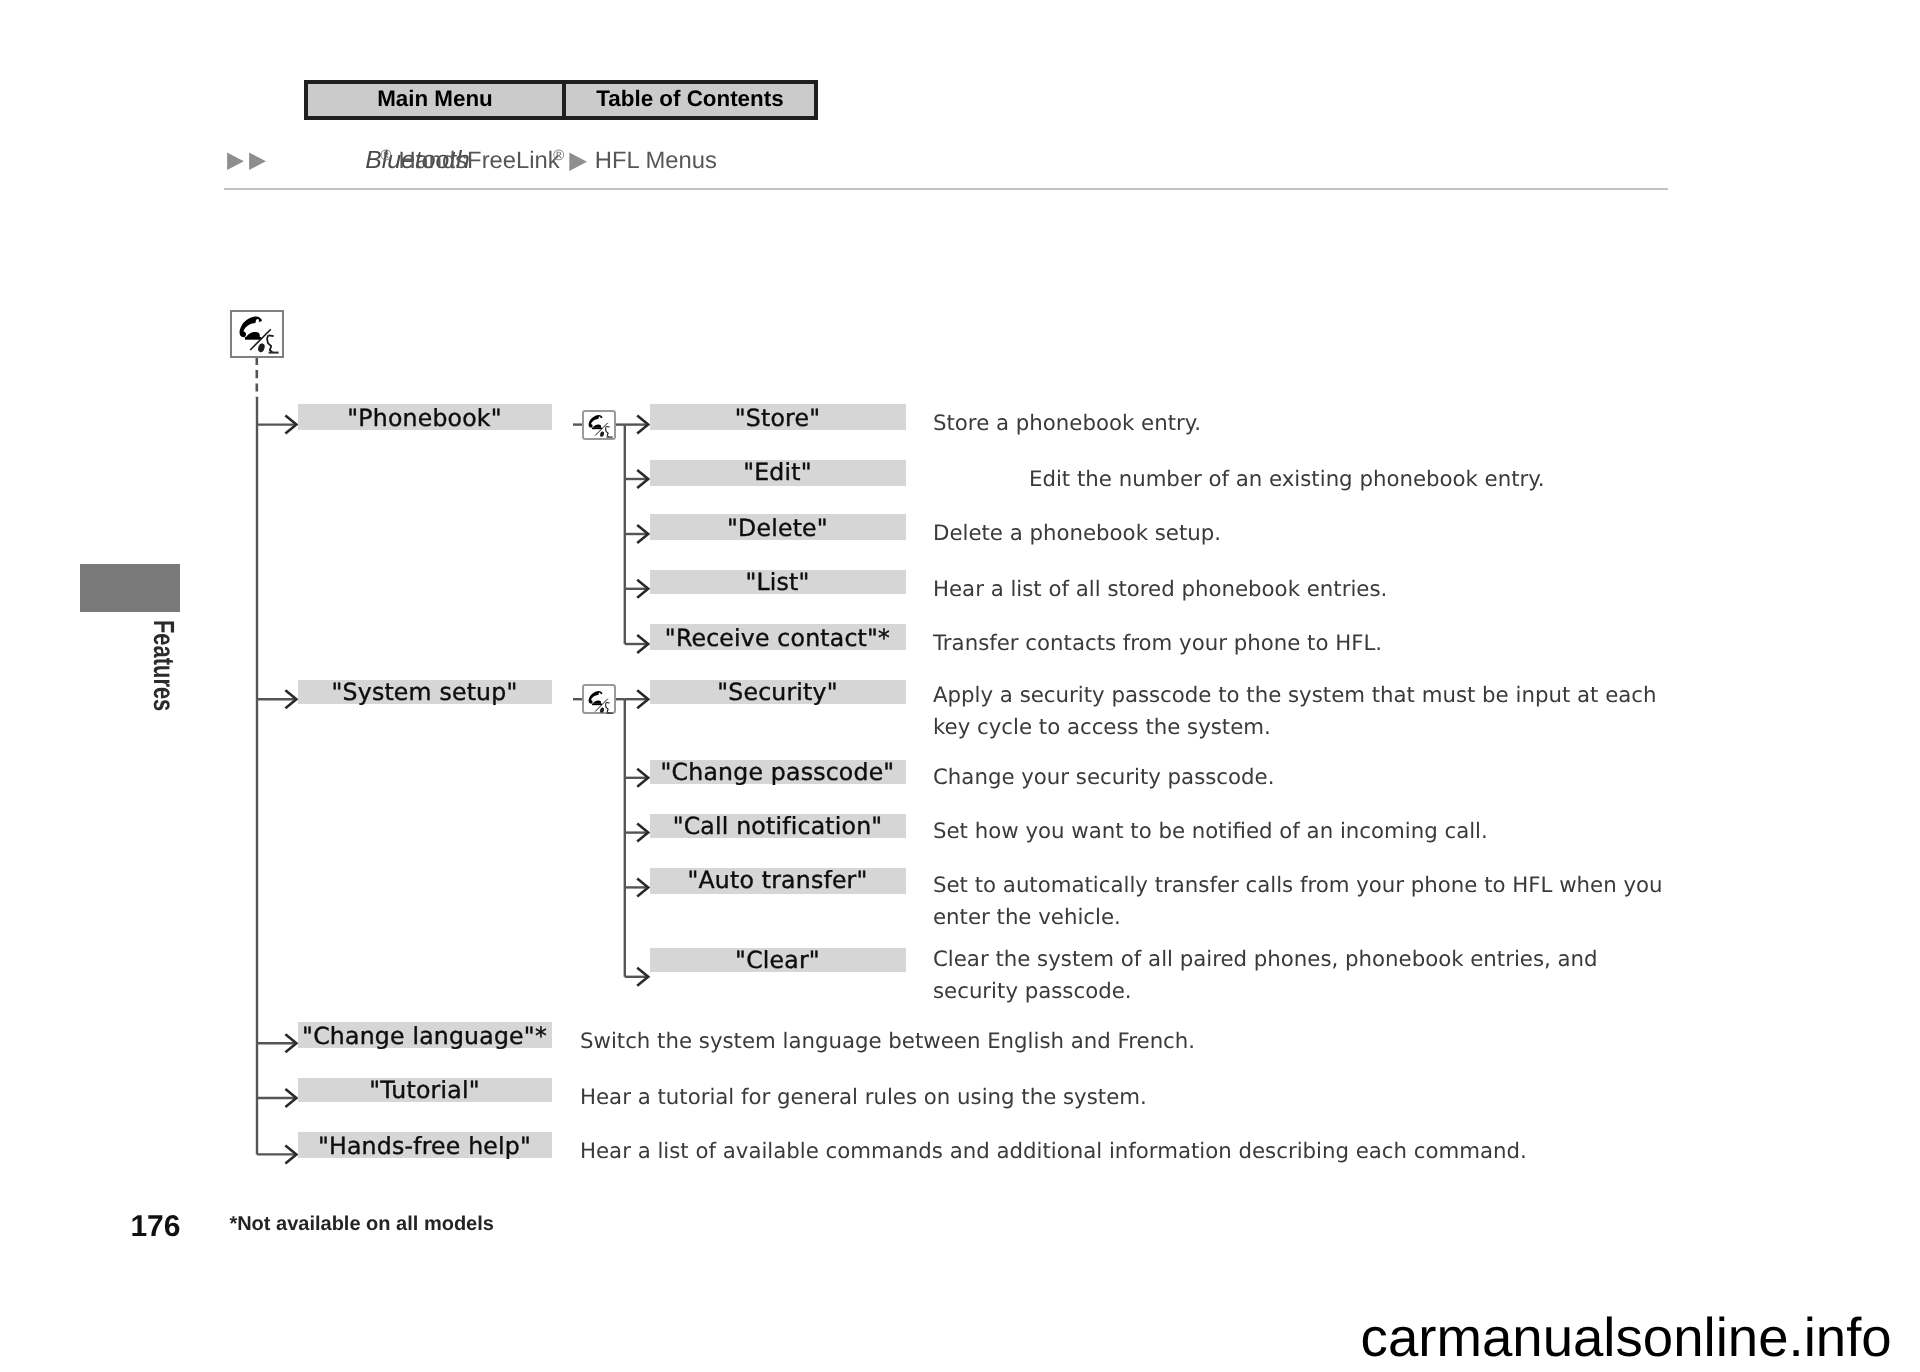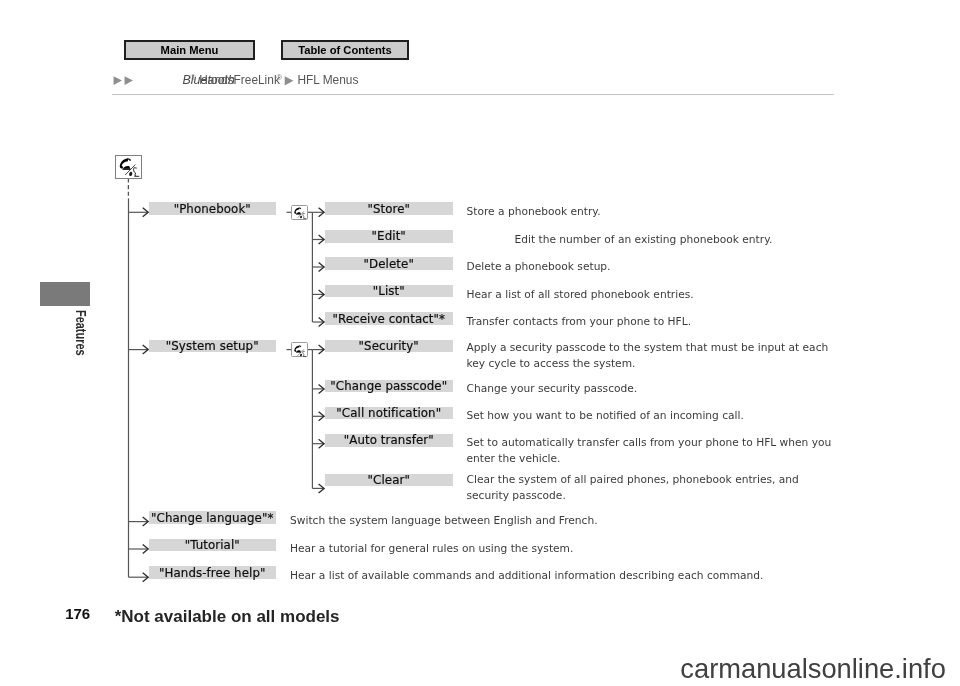--- a/index.html
+++ b/index.html
@@ -4,21 +4,21 @@
 <title>HFL Menus</title>
 <style>
   html,body{margin:0;padding:0;background:#fff;}
   body{width:960px;height:686px;font-family:"DejaVu Sans",sans-serif;position:relative;overflow:hidden;}
   .page{position:absolute;left:0;top:0;width:960px;height:686px;}
 
   
   .navbtn{position:absolute;box-sizing:border-box;background:#cbcbcb;border:2px solid #1f1f1f;
           font-family:"Liberation Sans",sans-serif;font-weight:bold;font-size:11.2px;color:#000;
           display:flex;align-items:center;justify-content:center;letter-spacing:0px;}
-  #btn-main-menu{left:124px;top:40px;width:131px;height:20px;}
+  #btn-main-menu{left:152px;top:40px;width:131px;height:20px;}
   #btn-toc{left:281px;top:40px;width:128px;height:20px;}
 
   
   .crumb{position:absolute;left:0;top:0;width:960px;height:100px;
          font-family:"DejaVu Sans",sans-serif;font-size:12px;color:#5a5a5a;white-space:nowrap;}
   .crumb .tri{position:absolute;}
   .crumb .bt{position:absolute;top:72.5px;font-style:italic;font-size:12.4px;color:#4a4a4a;
              font-family:"Liberation Sans",sans-serif;margin-left:44px;}
   .crumb .reg{position:absolute;top:73.2px;font-size:7.5px;color:#707070;
               font-family:"Liberation Sans",sans-serif;}
@@ -41,23 +41,23 @@
 
   svg.lines{position:absolute;left:0;top:0;width:960px;height:686px;pointer-events:none;}
 
   .iconbox{position:absolute;box-sizing:border-box;border:1px solid #808080;background:#fff;}
   .iconbox.small{border:1px solid #9a9a9a;border-radius:1.6px;}
 
   
   .pageno{position:absolute;left:65.2px;top:605.6px;font-family:"Liberation Sans",sans-serif;
           font-weight:bold;font-size:15.0px;color:#111;line-height:1;}
   .footnote{position:absolute;left:114.7px;top:607.5px;font-family:"Liberation Sans",sans-serif;
-            font-weight:bold;font-size:17px;color:#242424;line-height:1;}
+            font-weight:bold;font-size:10px;color:#242424;line-height:1;}
   .watermark{position:absolute;left:680.3px;top:655px;font-family:"Liberation Sans",sans-serif;
-             font-size:27.3px;color:#404040;letter-spacing:0px;line-height:1;}
+             font-size:27.3px;color:#000000;letter-spacing:0px;line-height:1;}
 </style>
 </head>
 <body>
 
 <div class="page">
 
   <div class="navbtn" id="btn-main-menu">Main Menu</div>
   <div class="navbtn" id="btn-toc">Table of Contents</div>
 
   <div class="crumb">

